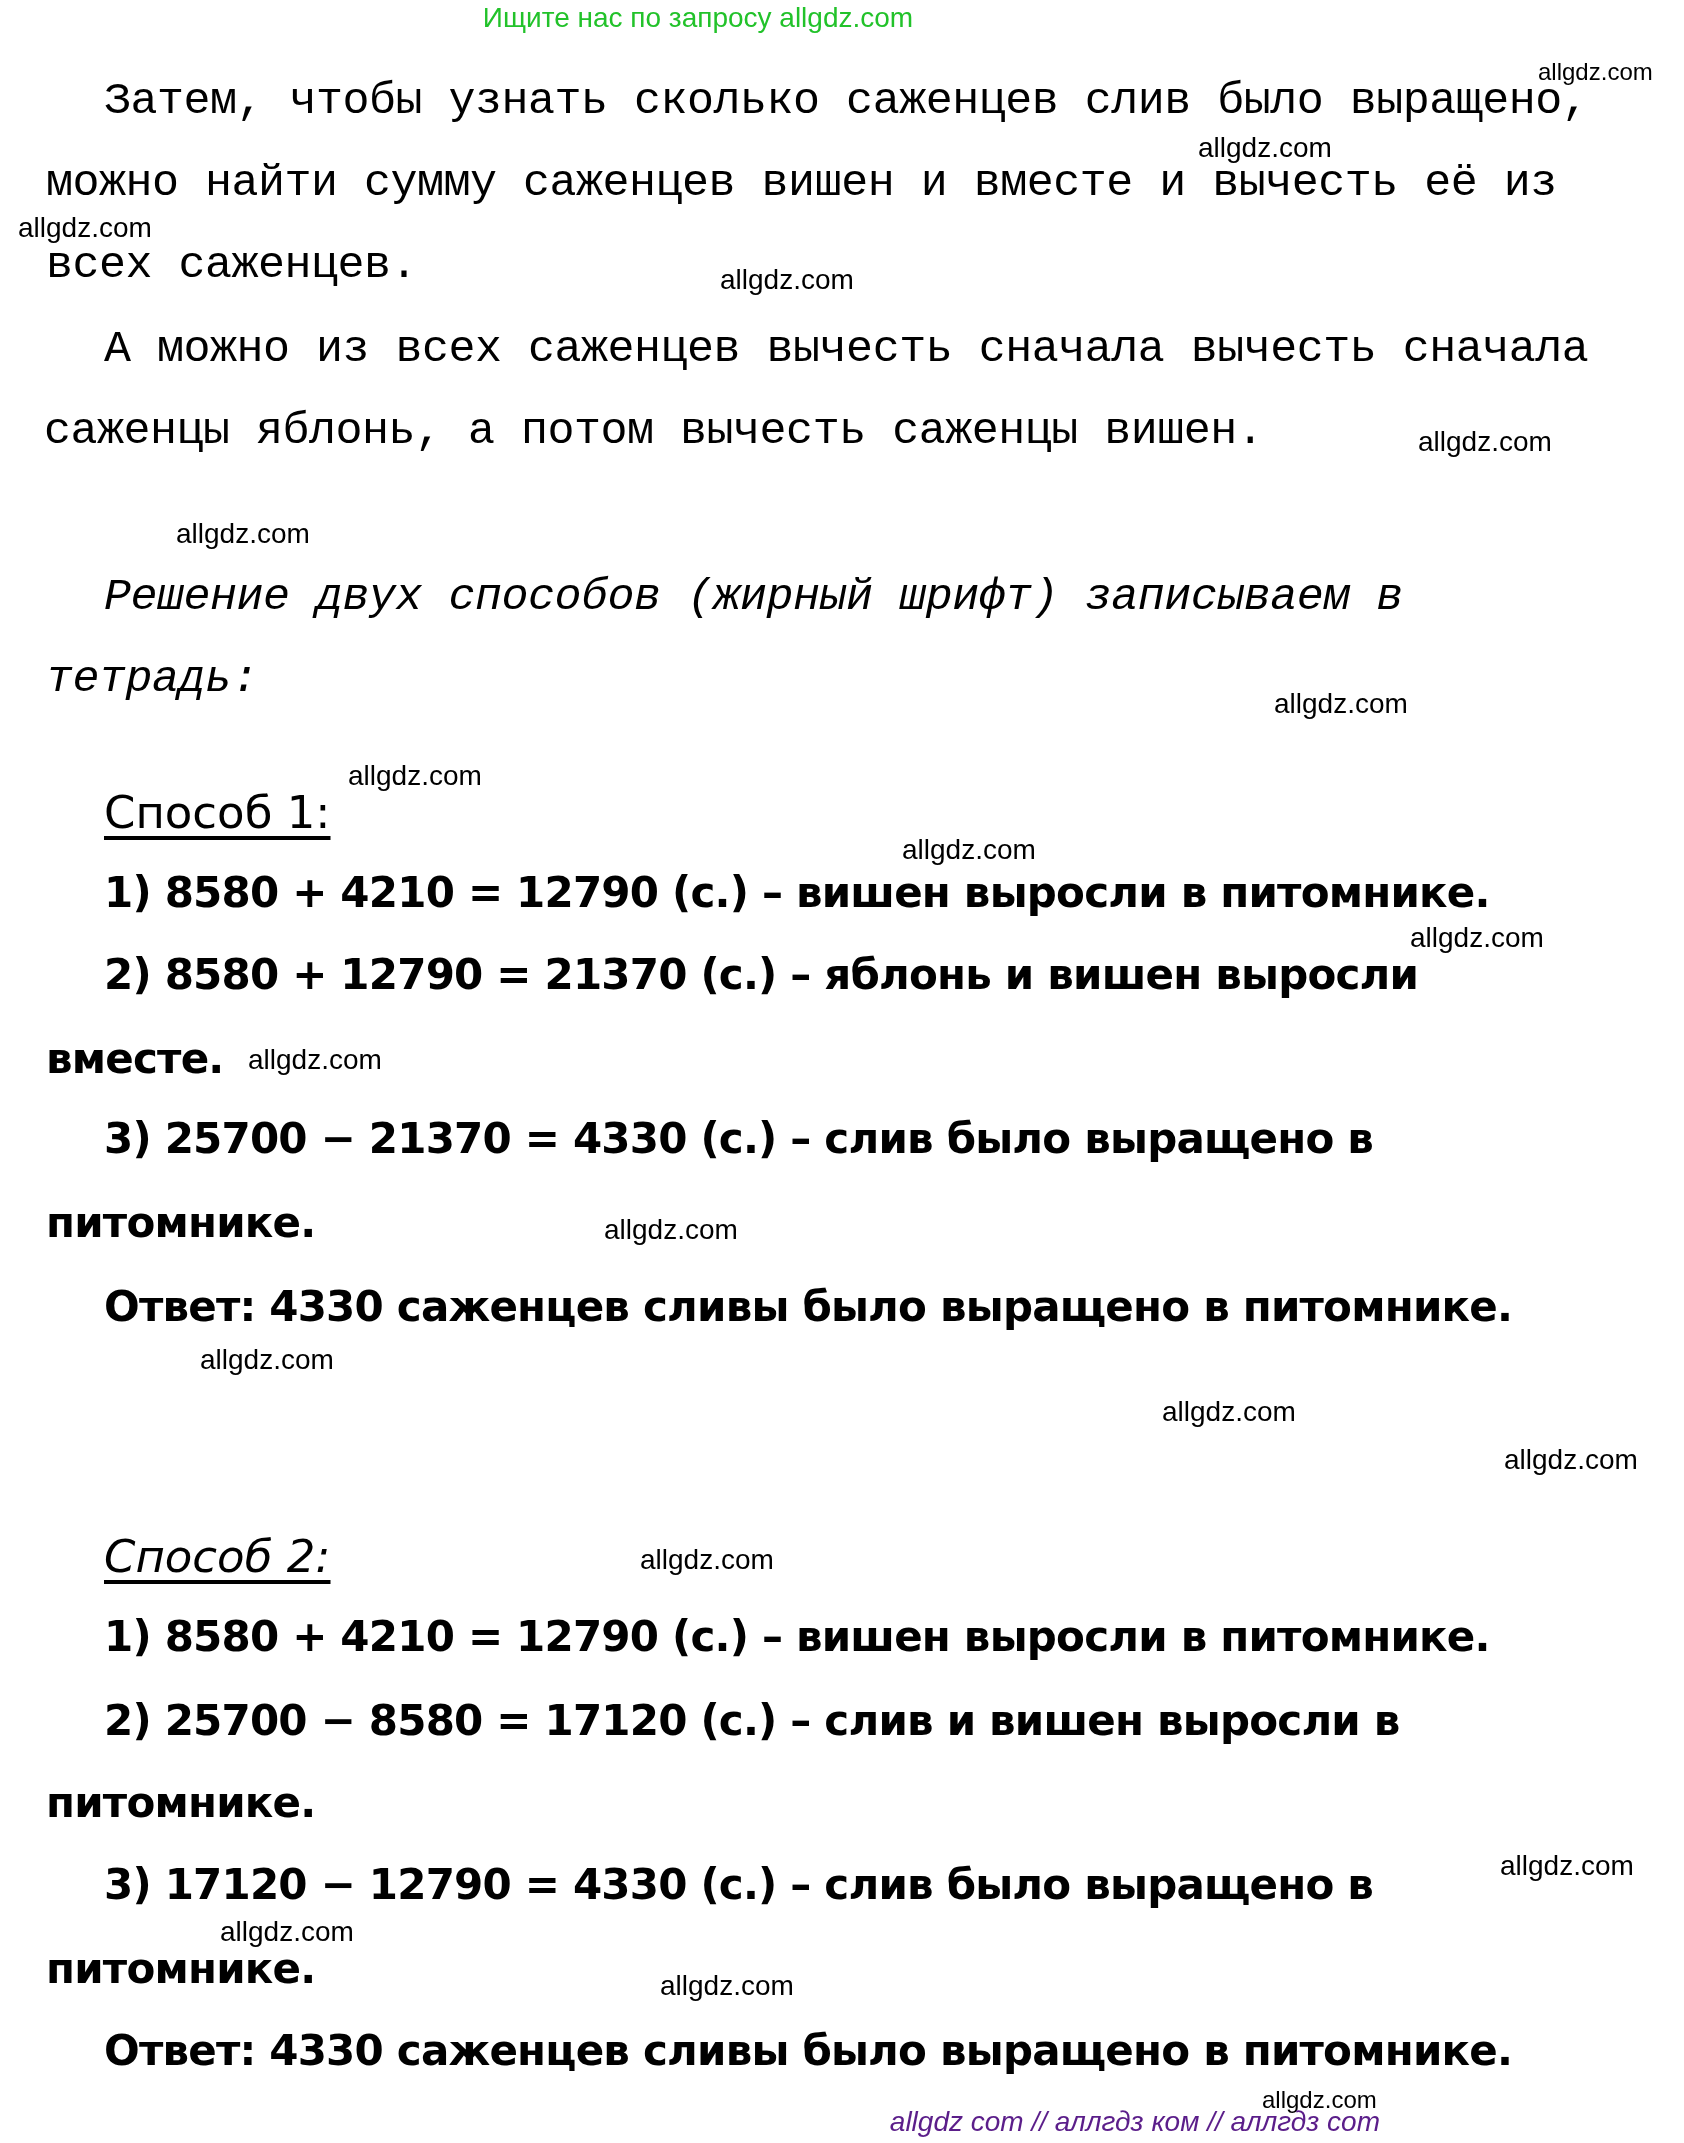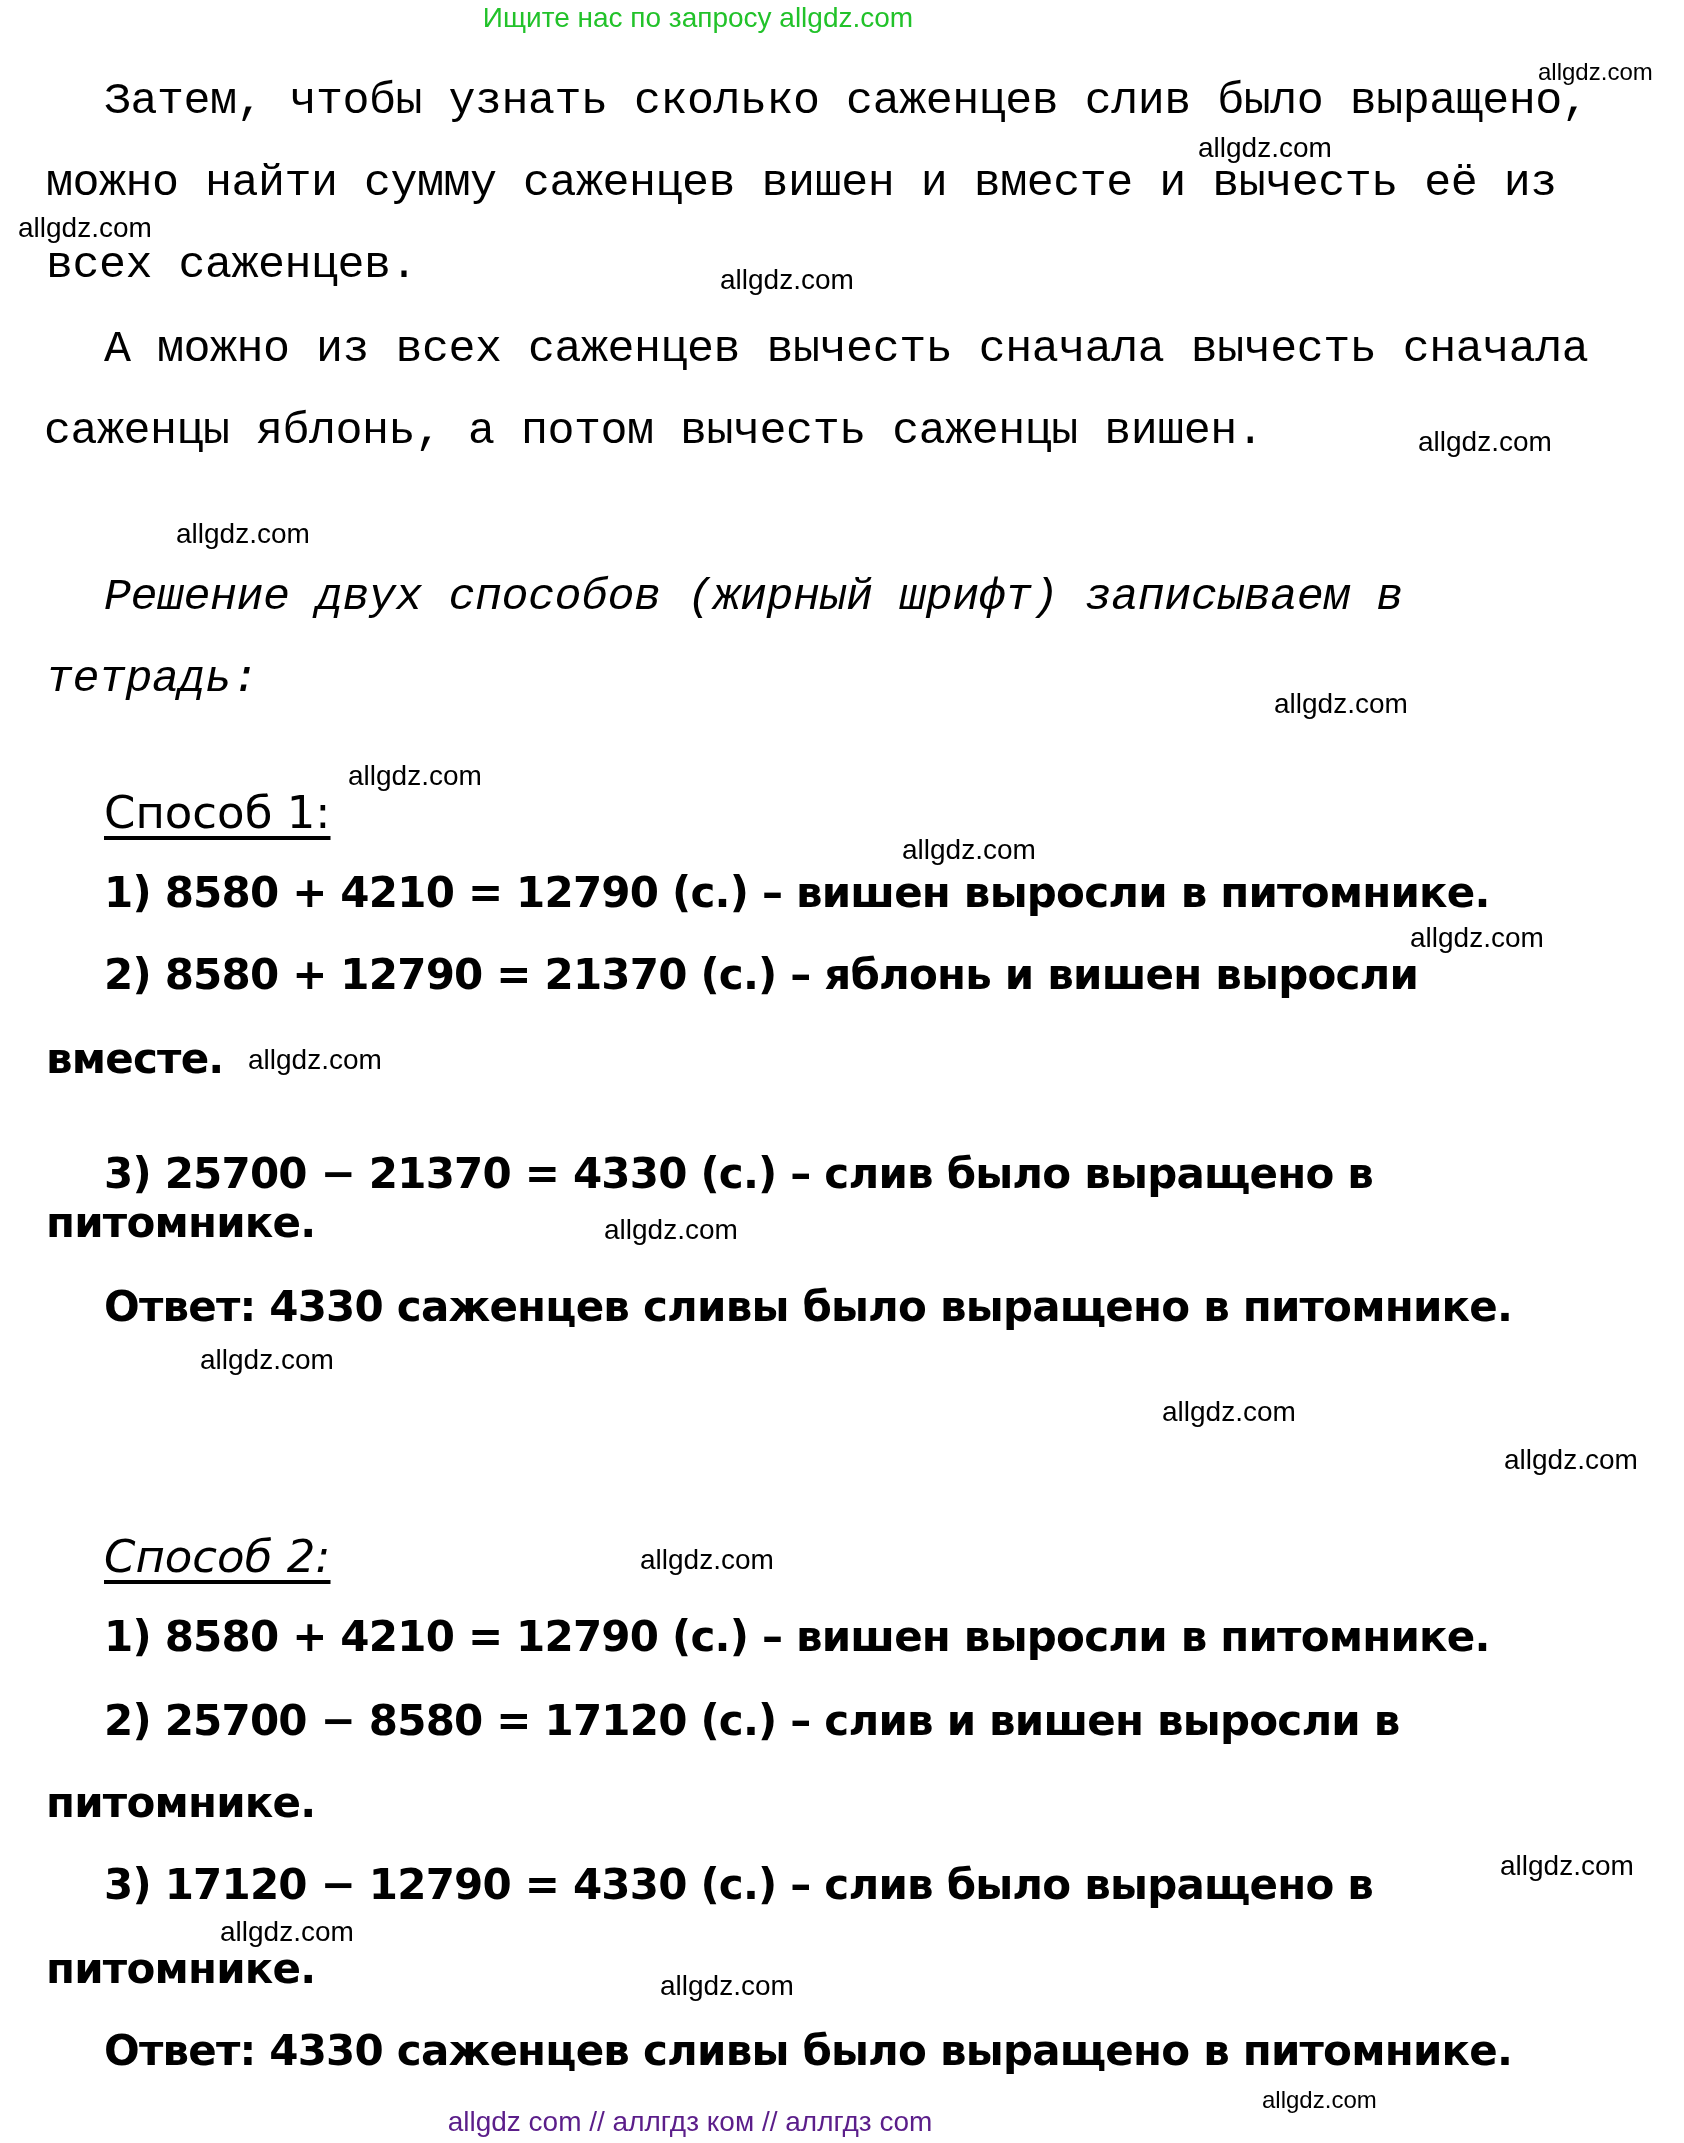--- a/index.html
+++ b/index.html
@@ -2,22 +2,22 @@
 <html><head>
 <meta charset="utf-8">
 <style>
   html, body { margin:0; padding:0; background:#fff; }
   body { width:1684px; height:2143px; position:relative; overflow:hidden;
          font-family:"DejaVu Sans", sans-serif; color:#000; }
   .abs { position:absolute; white-space:nowrap; }
   .wm { position:absolute; font-family:"Liberation Sans", sans-serif; font-size:28px; color:#000; white-space:nowrap; }
   .top-banner { position:absolute; left:0; width:1396px; top:2px; text-align:center;
                 font-family:"Liberation Sans", sans-serif; font-size:28px; color:#22c22a; }
-  .bottom-banner { position:absolute; left:0; width:1380px; top:2122px; text-align:center;
-                font-family:"Liberation Sans", sans-serif; font-size:28px; color:#5b1e8a; transform:translateY(-50%); }
+  .bottom-banner { position:absolute; left:0; width:1380px; top:2122px; text-align:right;
+                font-family:"Liberation Sans", sans-serif; font-size:28px; color:#5b1e8a; transform:translateY(-50%);font-style:italic; }
   .p { font-size:45px; letter-spacing:-0.5px;font-family:Liberation Mono, monospace; }
   .it { font-style:italic; }
   .b { font-weight:bold; font-size:42px; letter-spacing:-0.8px; }
   .hdr { font-size:45px; text-decoration:underline; text-decoration-thickness:4px; text-underline-offset:8px; }
 </style>
 </head>
 <body>
 
 <div class="top-banner">Ищите нас по запросу allgdz.com</div>
 
@@ -27,21 +27,21 @@
 <div class="abs p" style="left:104px;top:324px;">А можно из всех саженцев вычесть сначала вычесть сначала</div>
 <div class="abs p" style="left:34px;top:406px;margin-left:10px;">саженцы яблонь, а потом вычесть саженцы вишен.</div>
 
 <div class="abs p it" style="left:104px;top:572px;">Решение двух способов (жирный шрифт) записываем в</div>
 <div class="abs p it" style="left:46px;top:654px;">тетрадь:</div>
 
 <div class="abs hdr" style="left:104px;top:786px;">Способ 1:</div>
 <div class="abs b" style="left:104px;top:868px;">1) 8580 + 4210 = 12790 (с.) – вишен  выросли в питомнике.</div>
 <div class="abs b" style="left:104px;top:950px;">2) 8580 + 12790 = 21370 (с.) – яблонь  и вишен выросли</div>
 <div class="abs b" style="left:46px;top:1034px;">вместе.</div>
-<div class="abs b" style="left:104px;top:1149px;">3) 25700 − 21370 = 4330 (с.) – слив  было выращено в</div>
+<div class="abs b" style="left:104px;top:1114px;">3) 25700 − 21370 = 4330 (с.) – слив  было выращено в</div>
 <div class="abs b" style="left:46px;top:1198px;">питомнике.</div>
 <div class="abs b" style="left:104px;top:1282px;">Ответ: 4330 саженцев сливы было выращено в питомнике.</div>
 
 <div class="abs hdr" style="left:104px;top:1530px;font-style:italic;">Способ 2:</div>
 <div class="abs b" style="left:104px;top:1612px;">1) 8580 + 4210 = 12790 (с.) – вишен выросли в питомнике.</div>
 <div class="abs b" style="left:104px;top:1696px;">2) 25700 − 8580 = 17120 (с.) – слив  и вишен выросли в</div>
 <div class="abs b" style="left:46px;top:1778px;">питомнике.</div>
 <div class="abs b" style="left:104px;top:1860px;">3) 17120 − 12790 = 4330 (с.) – слив  было выращено в</div>
 <div class="abs b" style="left:46px;top:1944px;">питомнике.</div>
 <div class="abs b" style="left:104px;top:2026px;">Ответ: 4330 саженцев сливы было выращено в питомнике.</div>

